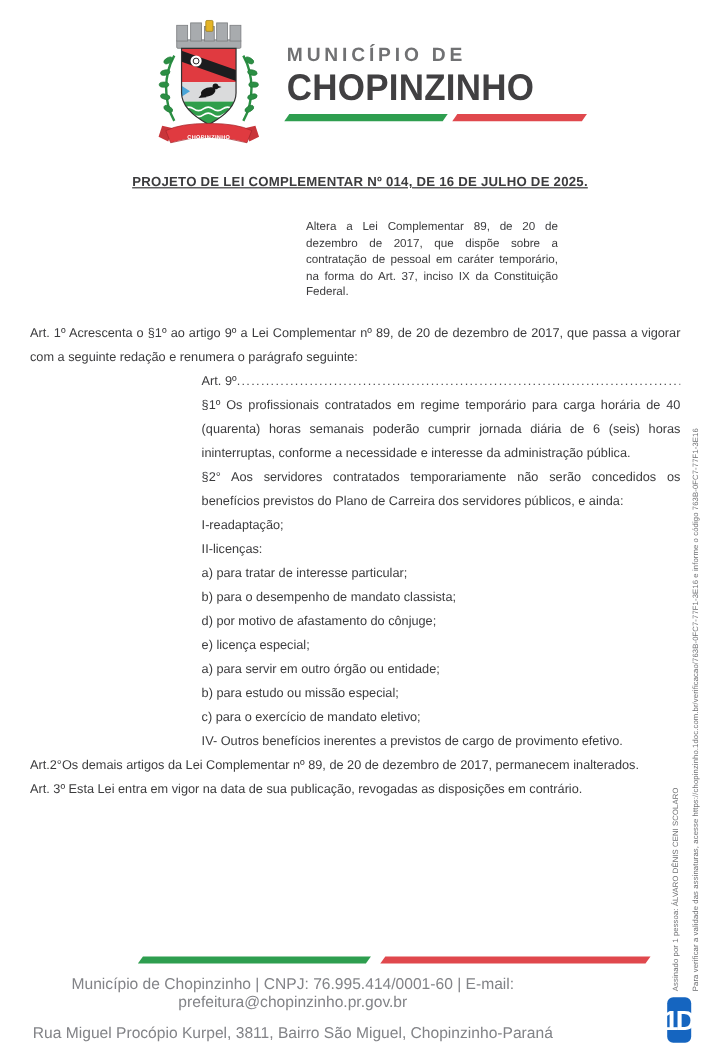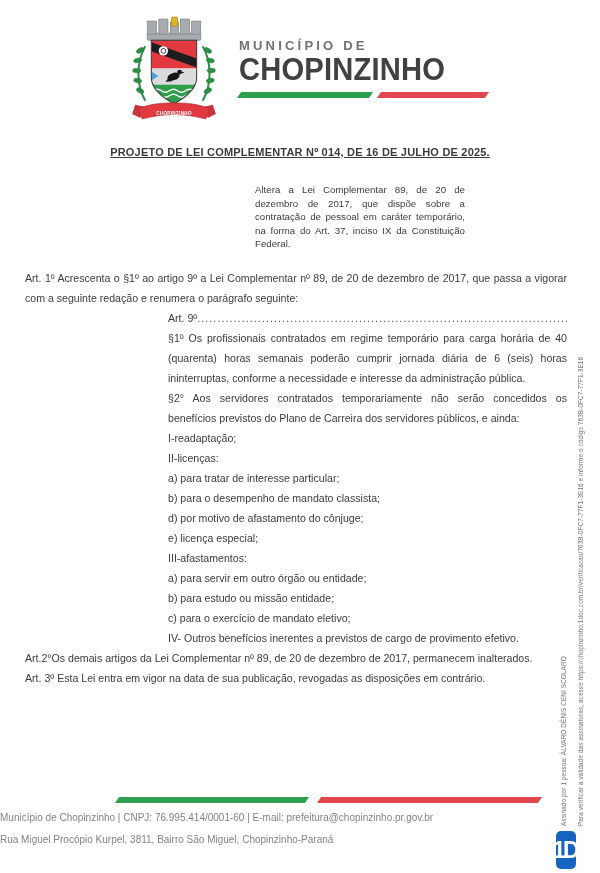--- a/index.html
+++ b/index.html
@@ -9,21 +9,21 @@
   html,body{margin:0;padding:0;background:#fff;}
   .page{
     position:relative; width:600px; height:873px; background:#ffffff;
     font-family:"Liberation Sans", sans-serif; color:var(--text-dark);
     overflow:hidden;
   }
   
   .header{position:absolute; top:10px; left:121px; display:flex; align-items:flex-start; gap:12px;}
   .crest{width:106px; height:113px; flex:0 0 auto;}
   .wordmark{padding-top:28px;}
-  .org-small{font-size:13px; letter-spacing:3.2px; color:#58595b; font-weight:bold; opacity:.85;}
+  .org-small{font-size:16px; letter-spacing:3.2px; color:#58595b; font-weight:bold; opacity:.85;}
   .org-large{font-size:31px; font-weight:bold; color:#414042; letter-spacing:.2px; transform:scaleX(.94); transform-origin:left; margin-top:1px; line-height:1;}
   .stripe{display:flex; height:6px; margin-top:7px; width:250px;}
   .stripe .seg{transform:skewX(-35deg);}
   .stripe .g{width:132px; background:var(--green);}
   .stripe .r{width:108px; background:var(--red); margin-left:8px;}
   
   .doc-title{position:absolute; top:146px; left:0; width:600px; text-align:center;
     font-size:11px; font-weight:bold; text-decoration:underline; letter-spacing:.2px;}
   .epigraph{position:absolute; top:183px; left:255px; width:210px;
     font-size:9.7px; line-height:13.6px; text-align:justify;}
@@ -33,21 +33,21 @@
   .leader{display:flex; align-items:baseline;}
   .leader .dots{flex:1; overflow:hidden; white-space:nowrap; letter-spacing:1.1px; color:#4a4a4c;}
   .quoted{margin-left:143px;}
   .art2{margin-top:20px;}
   
   .footer{position:absolute; left:0; top:797px; width:600px;}
   .footer .stripe2{display:flex; height:6px; margin-left:117px; width:423px;}
   .footer .stripe2 .seg{transform:skewX(-35deg);}
   .footer .stripe2 .g{width:190px; background:var(--green);}
   .footer .stripe2 .r{width:221px; background:var(--red); margin-left:12px;}
-  .footer .fline{width:488px; color:var(--text-gray); font-size:10px; margin-top:9px;}
+  .footer .fline{width:488px; text-align:center; color:var(--text-gray); font-size:13px; margin-top:9px;}
   .footer .fline + .fline{margin-top:11px;}
   
   .vtext{position:absolute; transform-origin:0 0; transform:rotate(-90deg);
     white-space:nowrap; font-size:6.4px; color:#6f7073; letter-spacing:.1px;}
   .vt-inner{left:560px; top:826px;}
   .vt-outer{left:577px; top:826px;}
   .doc1-logo{position:absolute; left:556px; top:831px; width:20px; height:38px;
     background:var(--blue-1doc); border-radius:5px; display:flex; align-items:center; justify-content:center;}
   .doc1-logo span{color:#fff; font-size:23px; font-weight:bold; letter-spacing:-2.5px; padding-right:2px; line-height:1;}
 </style>
@@ -136,23 +136,22 @@
           <span class="dots">..........................................................................................................................................................................................</span>
       </div>
       <p>§1º Os profissionais contratados em regime temporário para carga horária de 40 (quarenta) horas semanais poderão cumprir jornada diária de 6 (seis) horas ininterruptas, conforme a necessidade e interesse da administração pública.</p>
       <p>§2° Aos servidores contratados temporariamente não serão concedidos os benefícios previstos do Plano de Carreira dos servidores públicos, e ainda:</p>
       <p>I-readaptação;</p>
       <p>II-licenças:</p>
       <p>a) para tratar de interesse particular;</p>
       <p>b) para o desempenho de mandato classista;</p>
       <p>d) por motivo de afastamento do cônjuge;</p>
       <p>e) licença especial;</p>
-      <p>III-afastamentos:</p>
       <p>a) para servir em outro órgão ou entidade;</p>
-      <p>b) para estudo ou missão entidade;</p>
+      <p>b) para estudo ou missão especial;</p>
       <p>c) para o exercício de mandato eletivo;</p>
       <p>IV- Outros benefícios inerentes a previstos de cargo de provimento efetivo.</p>
     </div>
     <p class="art2">Art.2°Os demais artigos da Lei Complementar nº 89, de 20 de dezembro de 2017, permanecem inalterados.</p>
     <p>Art. 3º Esta Lei entra em vigor na data de sua publicação, revogadas as disposições em contrário.</p>
   </div>
 
   <div class="footer">
     <div class="stripe2">
       <div class="seg g"></div>

